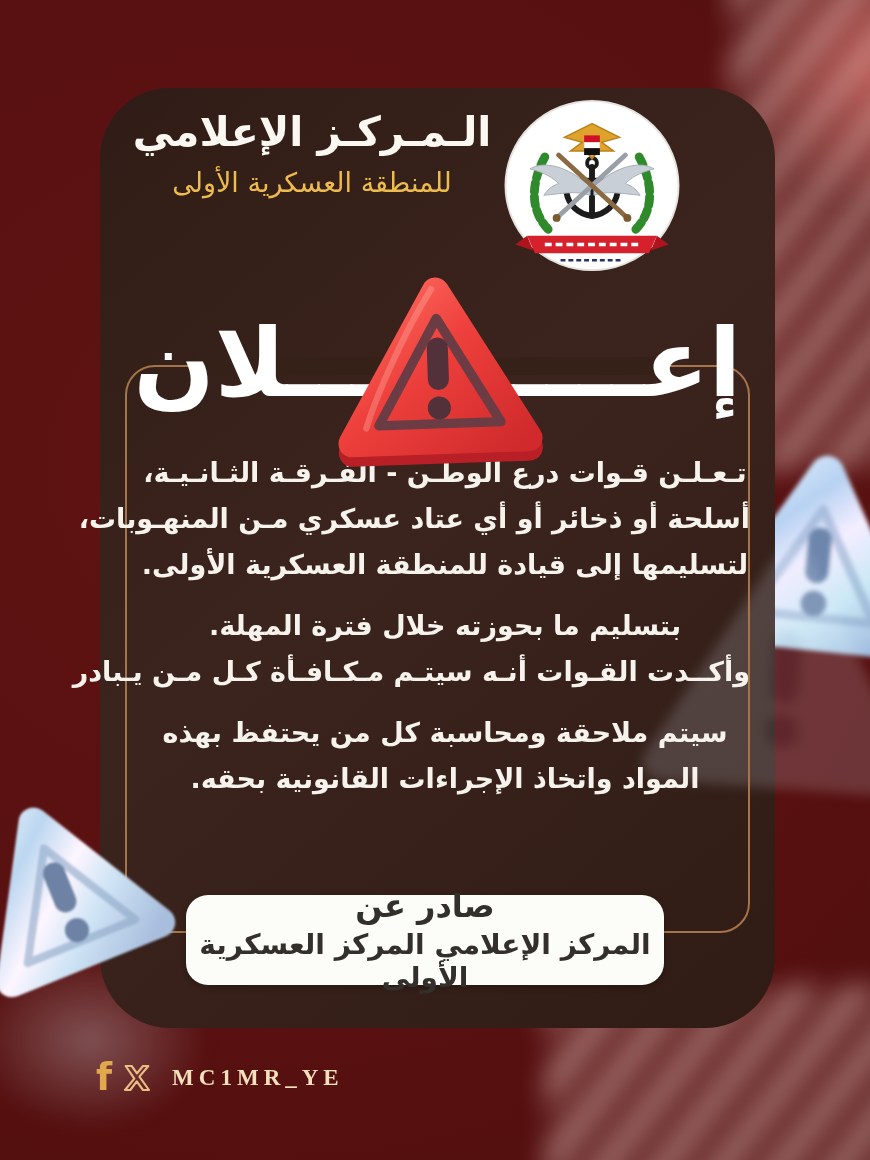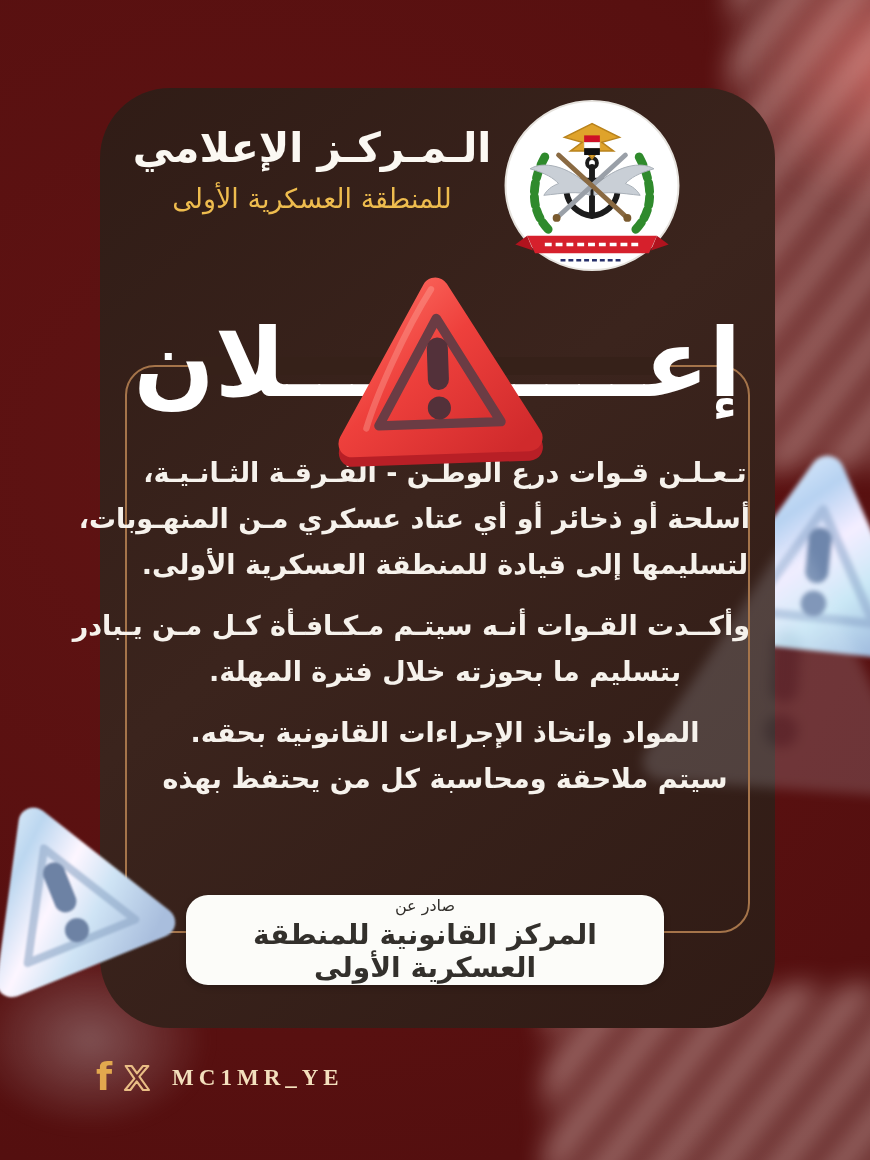--- a/index.html
+++ b/index.html
@@ -31,41 +31,41 @@
   
   .card{position:absolute;left:100px;top:88px;width:675px;height:940px;border-radius:70px;
         background:linear-gradient(140deg,#301c16 0%,#3b241d 45%,#301b15 100%);z-index:2;}
 
   
   .frame{position:absolute;left:125px;top:365px;width:621px;height:564px;
          border:2px solid #a5744a;border-radius:30px;z-index:4;}
   .line-mask{position:absolute;left:196px;top:357px;width:462px;height:18px;background:#362119;z-index:4;}
 
   
-  .titleblock{position:absolute;left:128px;top:124px;width:368px;direction:rtl;text-align:center;z-index:5;}
+  .titleblock{position:absolute;left:128px;top:108px;width:368px;direction:rtl;text-align:center;z-index:5;}
   .title{color:#fbf8f2;font-size:41px;font-weight:bold;line-height:1.2;white-space:nowrap;}
   .subtitle{color:#eebc4e;font-size:27px;font-weight:normal;margin-top:10px;white-space:nowrap;}
   .logo{position:absolute;left:503px;top:100px;width:178px;height:172px;z-index:5;}
 
   
   .announce{position:absolute;left:100px;top:288px;width:675px;text-align:center;direction:rtl;
             color:#ffffff;font-size:95px;font-weight:bold;line-height:150px;white-space:nowrap;z-index:5;}
   .warn-tri{position:absolute;left:332px;top:268px;width:212px;height:200px;z-index:6;transform:rotate(-2deg);}
 
   
   .bodytext{position:absolute;left:140px;top:450px;width:610px;direction:rtl;text-align:center;
             color:#f6f2ec;font-weight:bold;z-index:5;}
   .para{margin-bottom:15px;}
   .line{font-size:27px;line-height:46px;white-space:nowrap;}
 
   
   .issuer{position:absolute;left:186px;top:895px;width:478px;height:90px;background:#fcfcf9;
           border-radius:22px;z-index:6;display:flex;flex-direction:column;justify-content:center;
           text-align:center;direction:rtl;color:#33302c;box-shadow:0 2px 6px rgba(0,0,0,.25);}
-  .issuer-l1{font-size:16px;font-weight:normal;}
+  .issuer-l1{font-size:32px;font-weight:bold;}
   .issuer-l2{font-size:28px;font-weight:bold;margin-top:3px;}
 
   
   .footer{position:absolute;left:96px;top:1058px;display:flex;align-items:center;gap:9px;z-index:4;}
   .fb{color:#e2a84e;font-size:37px;font-weight:bold;line-height:40px;}
   .handle{color:#f3e0bd;font-size:23px;font-weight:bold;letter-spacing:5px;margin-left:10px;font-family:Liberation Serif, serif;}
 </style>
 </head>
 <body>
 
@@ -156,32 +156,32 @@
     <path d="M96 20 C 70 58, 40 120, 30 150" fill="none" stroke="#ffb3a6" stroke-width="6" stroke-linecap="round" opacity=".35"></path>
   </svg>
 
   <div class="bodytext">
     <div class="para">
       <div class="line">تـعـلـن قـوات درع الوطـن - الفـرقـة الثـانـيـة،</div>
       <div class="line">أسلحة أو ذخائر أو أي عتاد عسكري مـن المنهـوبات،</div>
       <div class="line">لتسليمها إلى قيادة للمنطقة العسكرية الأولى.</div>
     </div>
     <div class="para">
+      <div class="line">بتسليم ما بحوزته خلال فترة المهلة.</div>
       <div class="line">وأكــدت القـوات أنـه سيتـم مـكـافـأة كـل مـن يـبادر</div>
-      <div class="line">بتسليم ما بحوزته خلال فترة المهلة.</div>
     </div>
     <div class="para">
+      <div class="line">سيتم ملاحقة ومحاسبة كل من يحتفظ بهذه</div>
       <div class="line">المواد واتخاذ الإجراءات القانونية بحقه.</div>
-      <div class="line">سيتم ملاحقة ومحاسبة كل من يحتفظ بهذه</div>
     </div>
   </div>
 
   <div class="issuer">
     <div class="issuer-l1">صادر عن</div>
-    <div class="issuer-l2">المركز القانونية للمنطقة العسكرية الأولى</div>
+    <div class="issuer-l2">المركز الإعلامي المركز العسكرية الأولى</div>
   </div>
 
   <svg class="holo holo-left" viewBox="0 0 100 100">
     <defs>
       <linearGradient id="holo2" x1="0" y1="0" x2="1" y2="1">
         <stop offset="0" stop-color="#f4faff"></stop>
           <stop offset=".28" stop-color="#bcd7f0"></stop>
         <stop offset=".5" stop-color="#fdf6ff"></stop>
           <stop offset=".7" stop-color="#cfe4f5"></stop>
         <stop offset="1" stop-color="#a9bedd"></stop>

